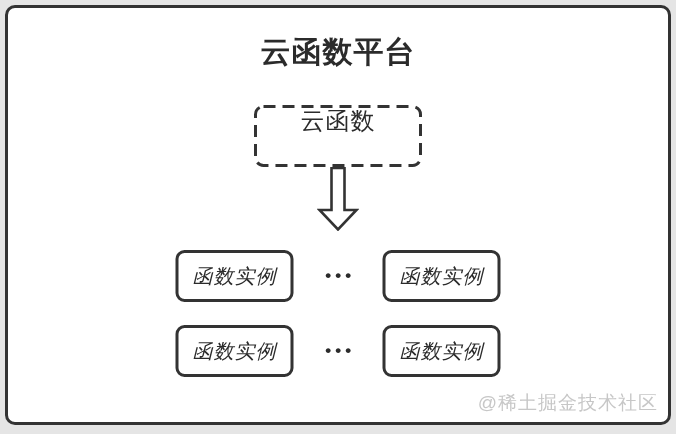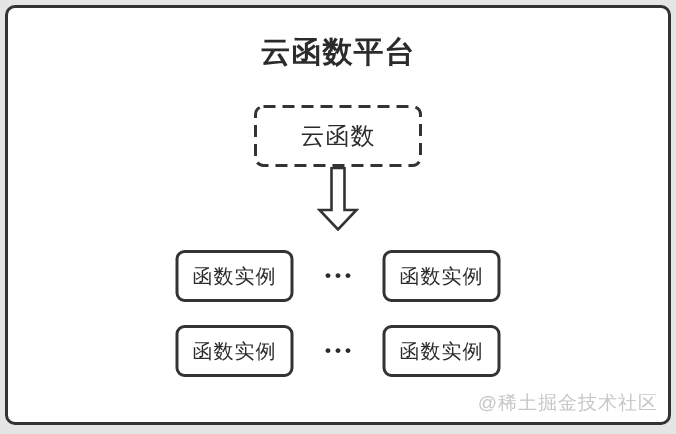--- a/index.html
+++ b/index.html
@@ -35,21 +35,21 @@
     font-size: 30px;
     font-weight: 700;
     color: var(--text);
     letter-spacing: 1px;
   }
   .cloud-fn-box {
     position: absolute;
     top: 97px; left: 50%;
     transform: translateX(-50%);
     width: 168px; height: 62px;
-    display: flex; align-items: center; justify-content: center;
+    display: flex; align-items: flex-start; justify-content: center;
   }
   .cloud-fn-box .dash-border {
     position: absolute;
     inset: 0;
     width: 100%; height: 100%;
   }
   .dash-border rect {
     fill: none;
     stroke: var(--line);
     stroke-width: 3;
@@ -77,20 +77,21 @@
     position: absolute;
     top: 242px; left: 50%;
     transform: translateX(-50%);
     display: flex;
     flex-direction: column;
     gap: 23px;
   }
   .instance-row {
     display: flex;
     align-items: center;
+    font-style: italic;
   }
   .instance-box {
     width: 118px; height: 52px;
     border: 3px solid var(--line);
     border-radius: 9px;
     background: #ffffff;
     display: flex; align-items: center; justify-content: center;
     font-size: 20px;
     color: var(--text);
     letter-spacing: 1px;

